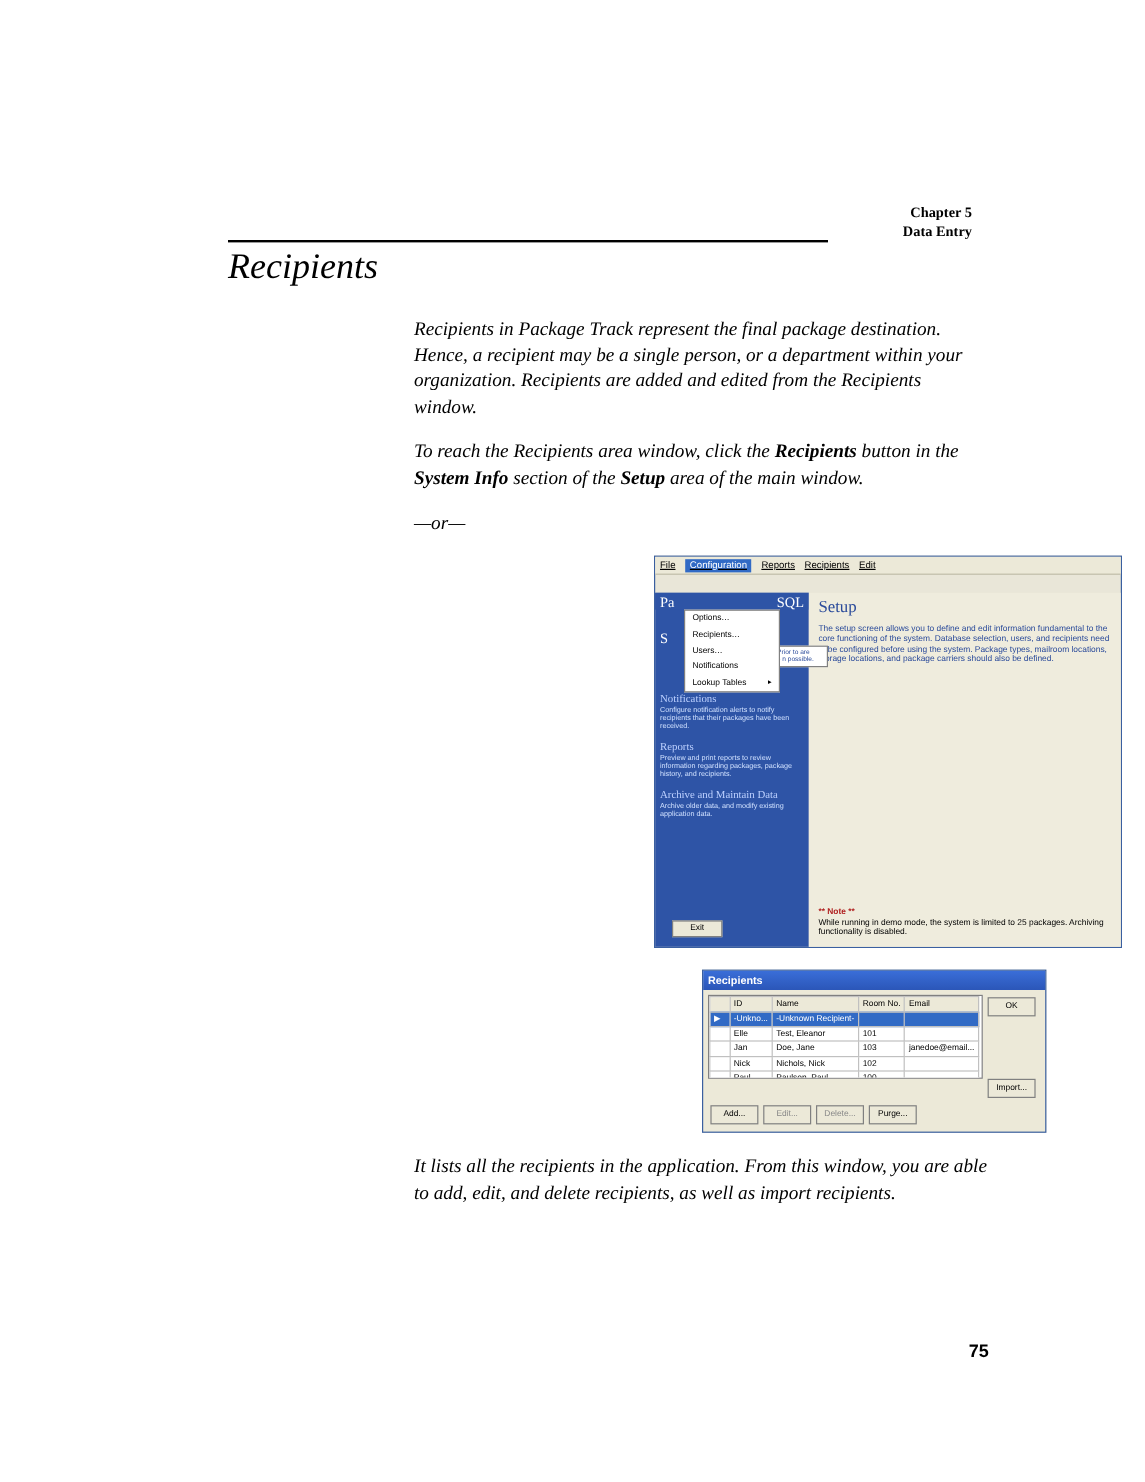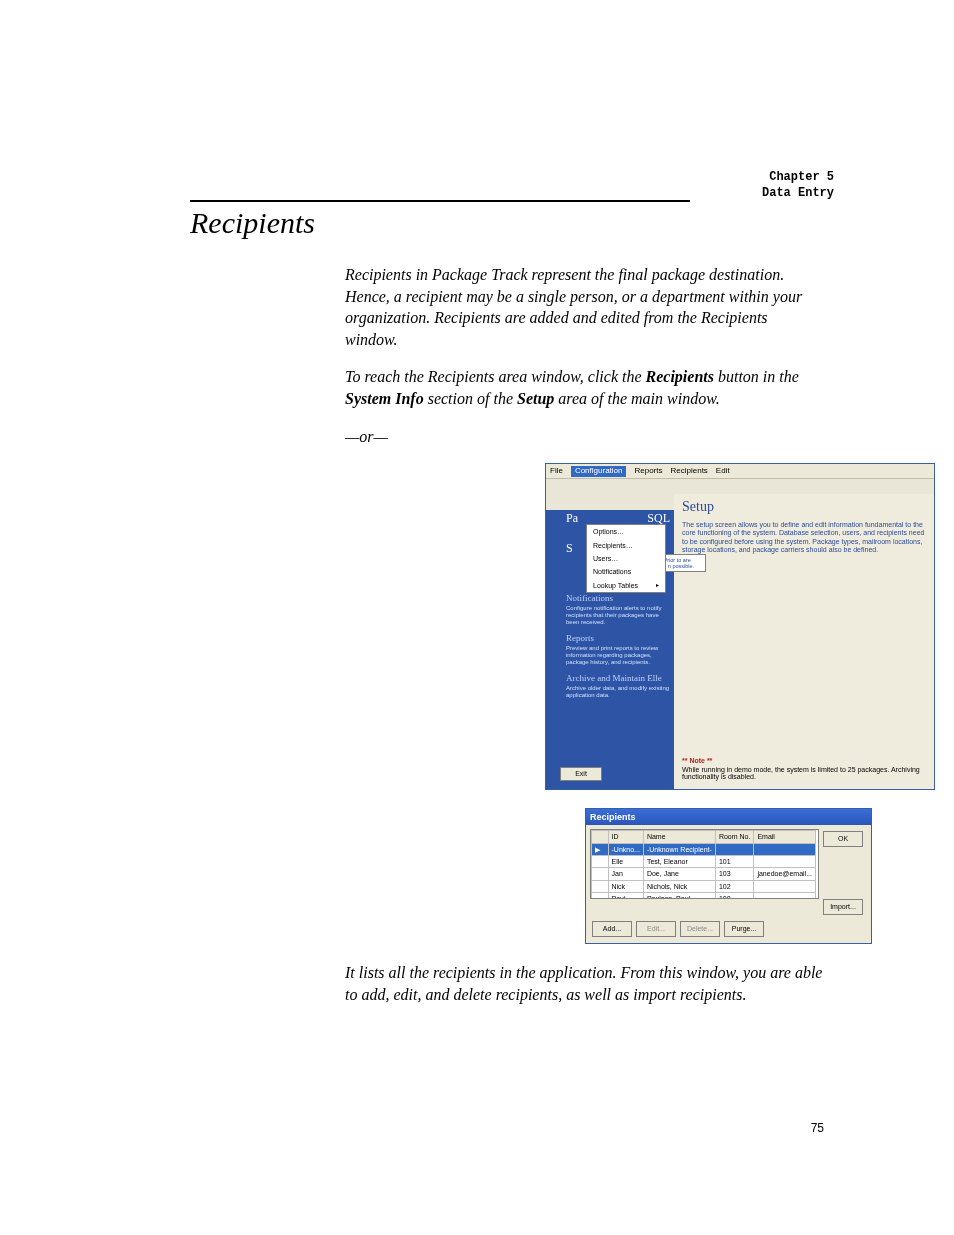--- a/index.html
+++ b/index.html
@@ -11,23 +11,23 @@
   .page {
     width: 954px;
     height: 1235px;
     position: relative;
     box-sizing: border-box;
     padding: 170px 130px 60px 190px;
   }
   .header-right {
     position: absolute;
     top: 170px;
-    right: 120px;
+    right: 144px;
     text-align: right;
-    font-family: Liberation Mono, monospace;
+    font-family: Liberation Serif, serif;
     font-size: 12px;
     font-weight: bold;
     line-height: 1.3;
   }
   .section-title {
     font-style: italic;
     font-size: 30px;
     border-top: 2px solid #000;
     padding-top: 4px;
     margin-top: 30px;
@@ -91,36 +91,36 @@
   .shot1 .winbtn.close { background: #d84a2a; border-color: #a02a12; }
   .shot1 .menubar {
     height: 14px;
     background: #ece9d8;
     display: flex;
     align-items: center;
     gap: 8px;
     padding: 0 4px;
     font-size: 8px;
     border-bottom: 1px solid #c0bca8;
+    text-decoration: underline;
   }
   .shot1 .menubar .mitem.hi { background: #316ac5; color: #fff; padding: 0 4px; }
   .shot1 .body {
     position: absolute;
     top: 30px; left: 0; right: 0; bottom: 0;
   }
   .shot1 .leftpanel {
     position: absolute;
     left: 0; top: 0; bottom: 0;
     width: 128px;
     background: #2e54a6;
     color: #fff;
     font-size: 7px;
-    padding: 2px 4px 4px 20px;
+    padding: 2px 4px 4px 4px;
     box-sizing: border-box;
-    margin-top: 16px;
   }
   .shot1 .leftpanel .topstrip {
     display: flex;
     justify-content: space-between;
     font-family: "Times New Roman", serif;
     font-size: 12px;
     margin: -2px -4px 0 -4px;
     height: 14px;
     background: #2e54a6;
     padding: 0 4px;
@@ -315,22 +315,22 @@
     font-size: 7px;
     text-align: center;
     line-height: 14px;
   }
   .shot2 .wbtn.disabled { color: #888; }
   .page-number {
     position: absolute;
     bottom: 100px;
     right: 130px;
     font-family: Arial, Helvetica, sans-serif;
-    font-size: 12px;
-    font-weight: normal;
+    font-size: 15px;
+    font-weight: bold;
   }
   b { font-weight: bold; }
 </style>
 </head>
 <body>
 
 <div class="page">
 
   <div class="header-right">
     <div>Chapter 5</div>
@@ -372,21 +372,21 @@
             </div>
             <div class="submenu-note">mation. Prior to
 are complete
 n possible.</div>
             <div style="position:absolute;left:0;top:16px;color:#fff;font-family:'Times New Roman';font-size:12px;">S</div>
           </div>
           <div class="sect-head">Notifications</div>
           <div class="sect-body">Configure notification alerts to notify recipients that their packages have been received.</div>
           <div class="sect-head">Reports</div>
           <div class="sect-body">Preview and print reports to review information regarding packages, package history, and recipients.</div>
-          <div class="sect-head">Archive and Maintain Elle</div>
+          <div class="sect-head">Archive and Maintain Data</div>
           <div class="sect-body">Archive older data, and modify existing application data.</div>
           <div class="exit">Exit</div>
         </div>
         <div class="rightpanel">
           <div class="setup-head">Setup</div>
           <div class="setup-desc">The setup screen allows you to define and edit information fundamental to the core functioning of the system. Database selection, users, and recipients need to be configured before using the system. Package types, mailroom locations, storage locations, and package carriers should also be defined.</div>
           <div class="note-section">
             <div class="note-head">** Note **</div>
             <div class="note-body">While running in demo mode, the system is limited to 25 packages. Archiving functionality is disabled.</div>
           </div>

